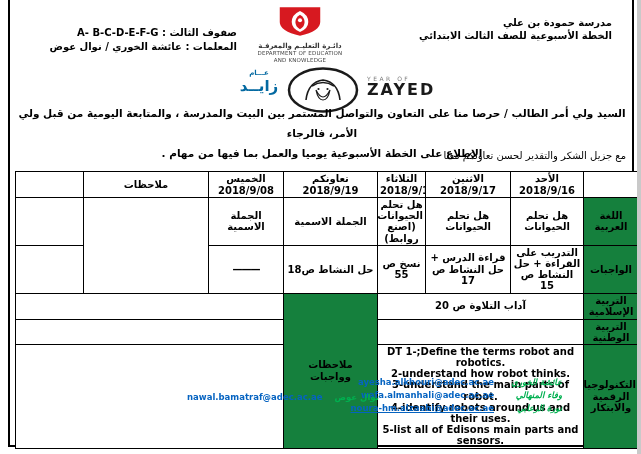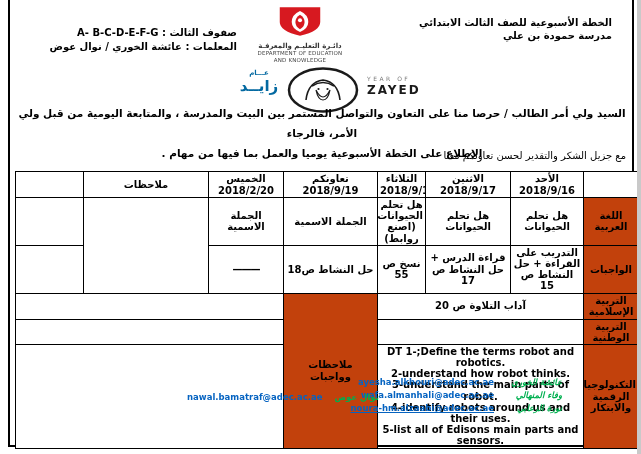--- a/index.html
+++ b/index.html
@@ -26,36 +26,36 @@
   .adek-en { font-size:5.5px; color:#444; line-height:6.5px; letter-spacing:.2px; white-space:nowrap; }
 
   
   .zayed { position:absolute; top:66px; left:235px; width:192px; height:48px; }
   .zayed-ar { position:absolute; left:0; top:3px; width:48px; text-align:center; color:#0369a1; }
   .zayed-ar .top { font-size:7px; font-weight:bold; letter-spacing:2px; }
   .zayed-ar .main { font-size:15px; font-weight:bold; line-height:18px; }
   .zayed-oval { position:absolute; left:51px; top:0; }
   .zayed-en { position:absolute; left:132px; top:9px; text-align:left; }
   .zayed-en .top { font-size:6px; color:#7a7a7a; letter-spacing:2.5px; }
-  .zayed-en .main { font-size:12px; font-weight:bold; color:#1a1a1a; letter-spacing:2px; line-height:16px; }
+  .zayed-en .main { font-size:16px; font-weight:bold; color:#1a1a1a; letter-spacing:2px; line-height:16px; }
 
   
   .intro { position:absolute; top:103px; left:18px; width:608px; direction:rtl; text-align:center;
     font-size:10.5px; font-weight:bold; line-height:20px; color:#000; }
   .thanks { position:absolute; top:150px; left:18px; width:608px; direction:rtl; text-align:right;
     padding-left:126px; font-size:10px; font-weight:normal; color:#000; }
   .thanks-inner { display:inline-block; margin-left:108px; }
 
   
   .plan-table-wrap { position:absolute; top:171px; left:15px; }
   table.plan { border-collapse:collapse; table-layout:fixed; width:623px; direction:rtl; }
   table.plan td { border:1px solid #000; font-weight:bold; font-size:10px; color:#000;
     text-align:center; vertical-align:middle; padding:1px 2px; line-height:1.12; overflow:hidden; }
   td.ghost { border:none; background:transparent; }
-  td.gray { background:#c2410c; }
+  td.gray { background:#15803d; }
   td.corner { background:#fff; }
   .day-name { font-size:10px; }
   .day-date { font-size:10px; direction:ltr; }
   td.small-cell { font-size:8.5px; }
   td.subject-label { font-size:9.5px; line-height:1.15; }
   .c-blue { color:#0070C0;margin-left:35px; }
   .c-green { color:#00B050; }
   td.thick-top { border-top:2.5px solid #000; }
   td.thick-bottom { border-bottom:2.5px solid #000; }
   td.box-thick { border:2.5px solid #000; background:#fff; }
@@ -75,22 +75,22 @@
   .nawal .name { color:#00B050; }
   .nawal .email { color:#0563C1; direction:ltr; }
 </style>
 </head>
 <body>
 
 <div class="screen">
   <div class="sheet"></div>
 
   <div class="school-block">
+    <div>مدرسة حمودة بن علي</div>
     <div>الخطة الأسبوعية للصف الثالث الابتدائي</div>
-    <div>مدرسة حمودة بن علي</div>
   </div>
 
   <div class="class-block">
     <div>صفوف الثالث : A- B-C-D-E-F-G</div>
     <div>المعلمات : عائشة الخوري / نوال عوض</div>
   </div>
 
   <div class="adek">
     <svg width="46" height="30" viewBox="0 0 50 32">
       <path d="M3,0 h44 v16 q0,10 -22,15 q-22,-5 -22,-15 z" fill="#D71920"></path>
@@ -156,21 +156,21 @@
         <td>
           <div class="day-name">الثلاثاء</div>
           <div class="day-date">2018/9/18</div>
         </td>
         <td>
           <div class="day-name">تعاونكم</div>
           <div class="day-date">2018/9/19</div>
         </td>
         <td>
           <div class="day-name">الخميس</div>
-          <div class="day-date">2018/2/20</div>
+          <div class="day-date">2018/9/08</div>
         </td>
         <td>ملاحظات</td>
         <td class="ghost"></td>
       </tr>
 
       <tr style="height:25px">
         <td class="gray subject-label">اللغة العربية</td>
         <td>هل تحلم الحيوانات</td>
         <td>هل تحلم الحيوانات</td>
         <td class="small-cell">هل تحلم الحيوانات (اصنع روابط)</td>

